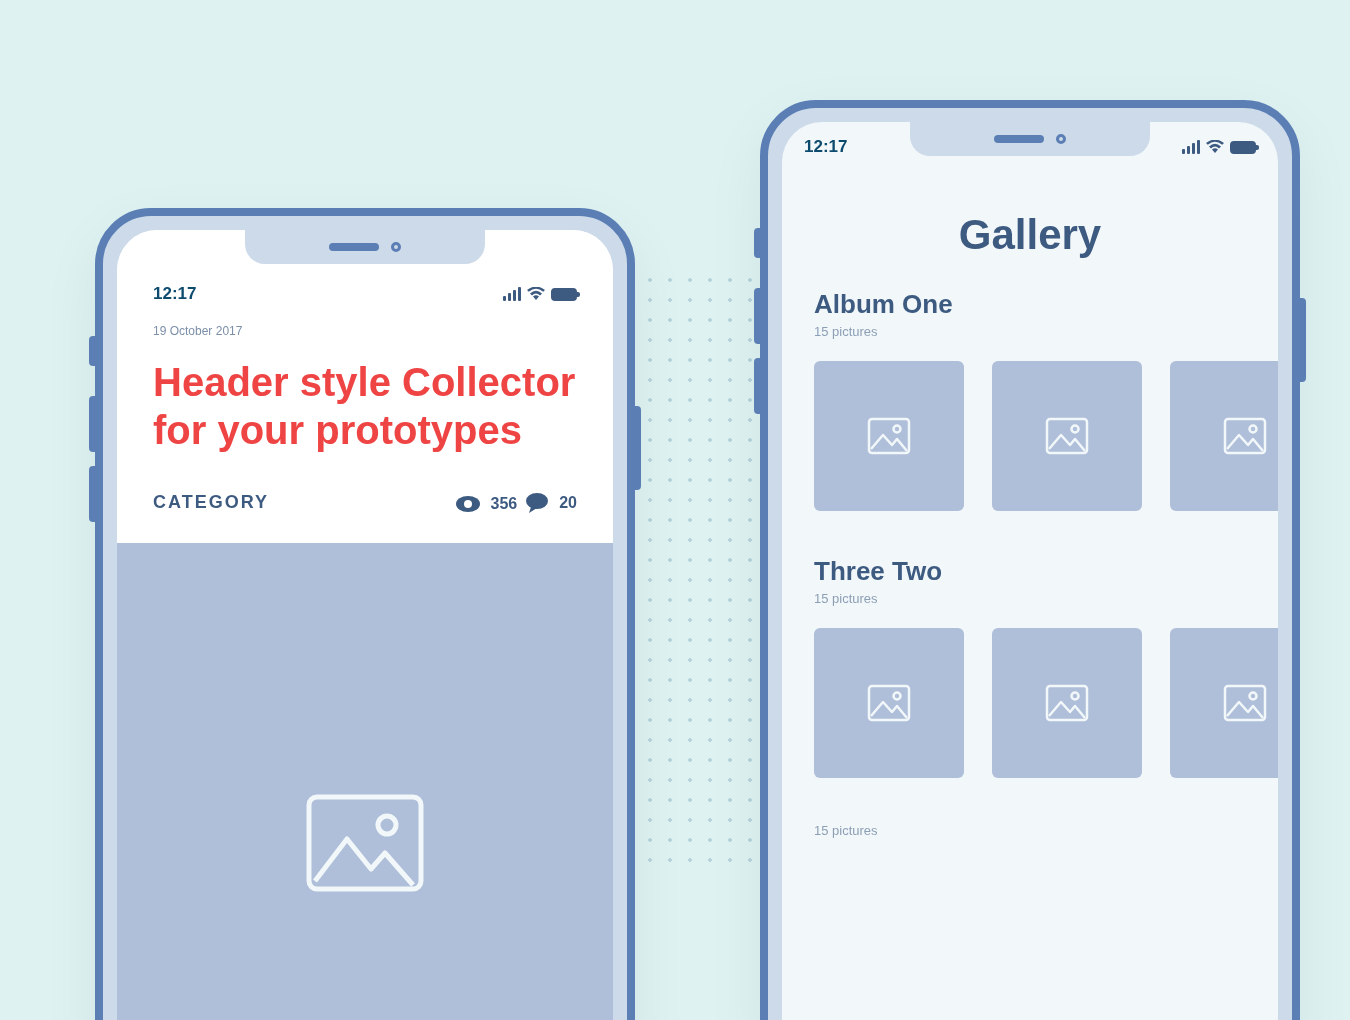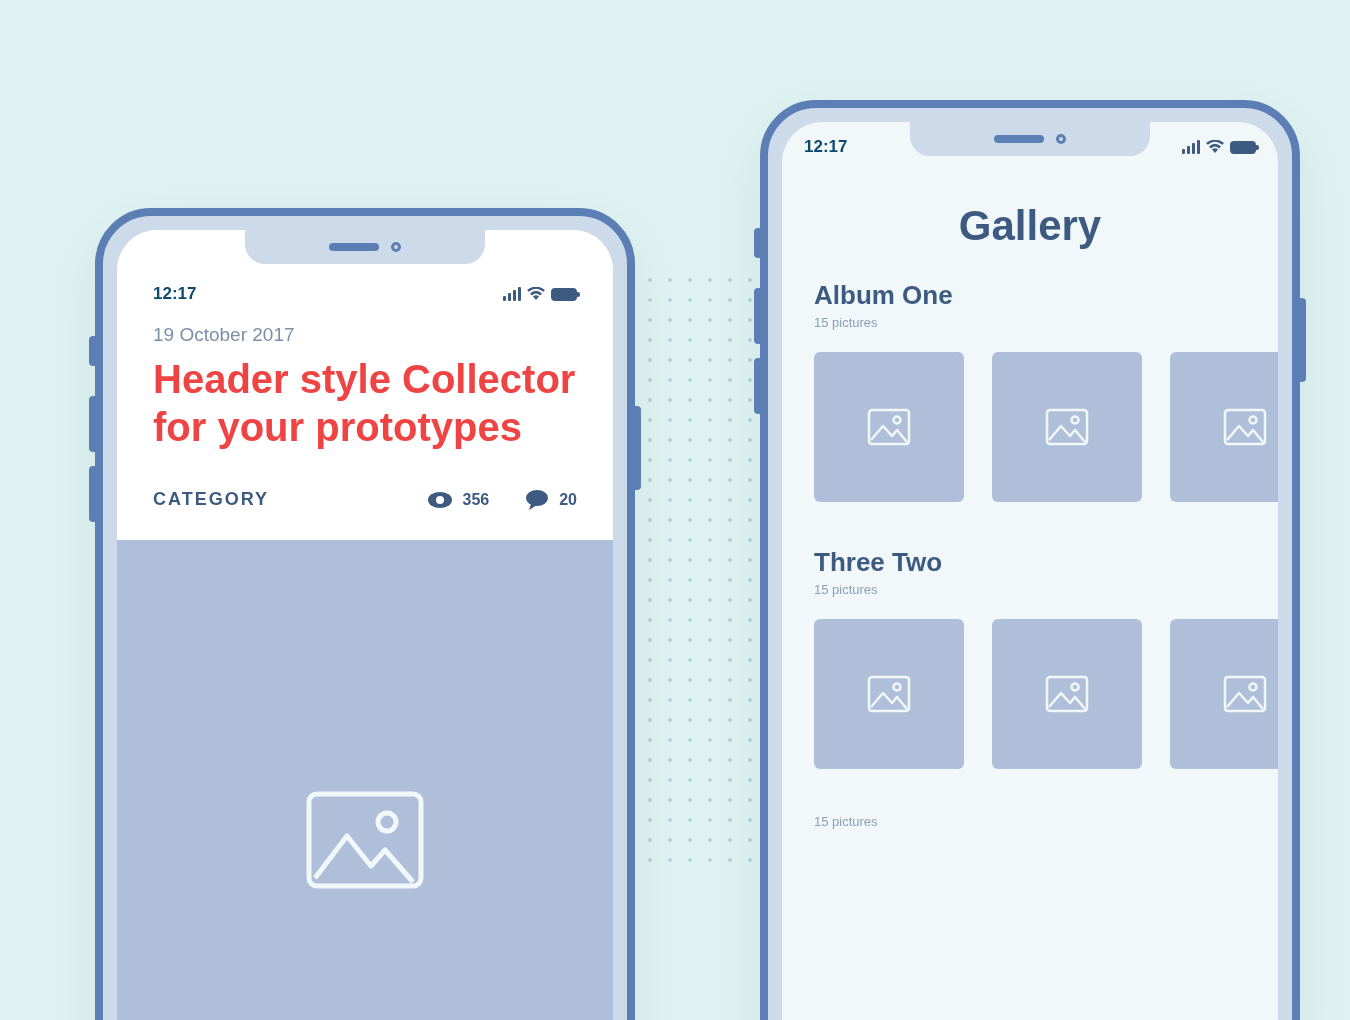--- a/index.html
+++ b/index.html
@@ -139,34 +139,34 @@
   border-radius: 0 2px 2px 0;
 }
 
 
 .card-header {
   background: #fff;
   padding: 50px 36px 30px 36px;
 }
 .date {
   color: #7B8FA8;
-  font-size: 19px;
-  margin-bottom: 9px;
+  font-size: 12px;
+  margin-bottom: 20px;
 }
 .headline {
   color: #ef4444;
   font-size: 40px;
   font-weight: 600;
   line-height: 1.2;
   margin-bottom: 38px;
 }
 .meta-row {
   display: flex;
-  align-items: center;
-  gap: 36px;
+  align-items: flex-end;
+  gap: 8px;
   color: #3D5A80;
 }
 .category {
   font-size: 18px;
   letter-spacing: 2px;
   font-weight: 600;
   flex: 1;
 }
 .stat {
   display: flex;
@@ -186,21 +186,21 @@
 
 
 .gallery-content {
   padding: 16px 32px 0 32px;
 }
 .gallery-title {
   text-align: center;
   color: #3D5A80;
   font-size: 42px;
   font-weight: 700;
-  margin-top: 20px;
+  margin-top: 29px;
   margin-bottom: 30px;
 }
 .album {
   margin-bottom: 45px;
 }
 .album-title {
   color: #3D5A80;
   font-size: 26px;
   font-weight: 600;
   margin-bottom: 4px;

